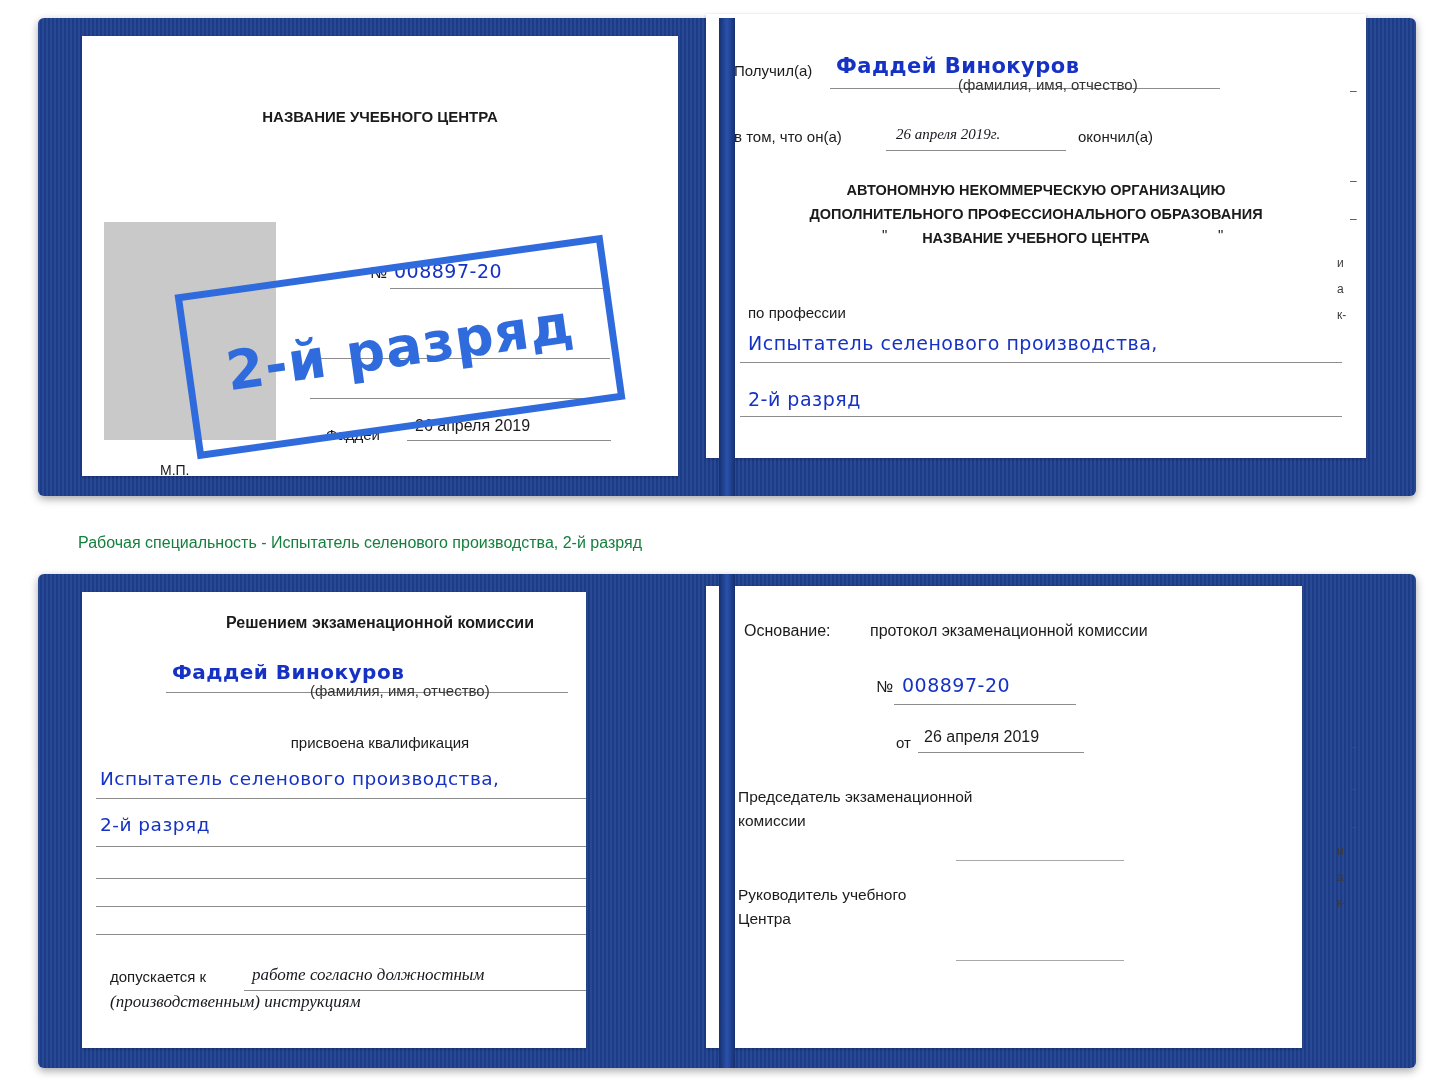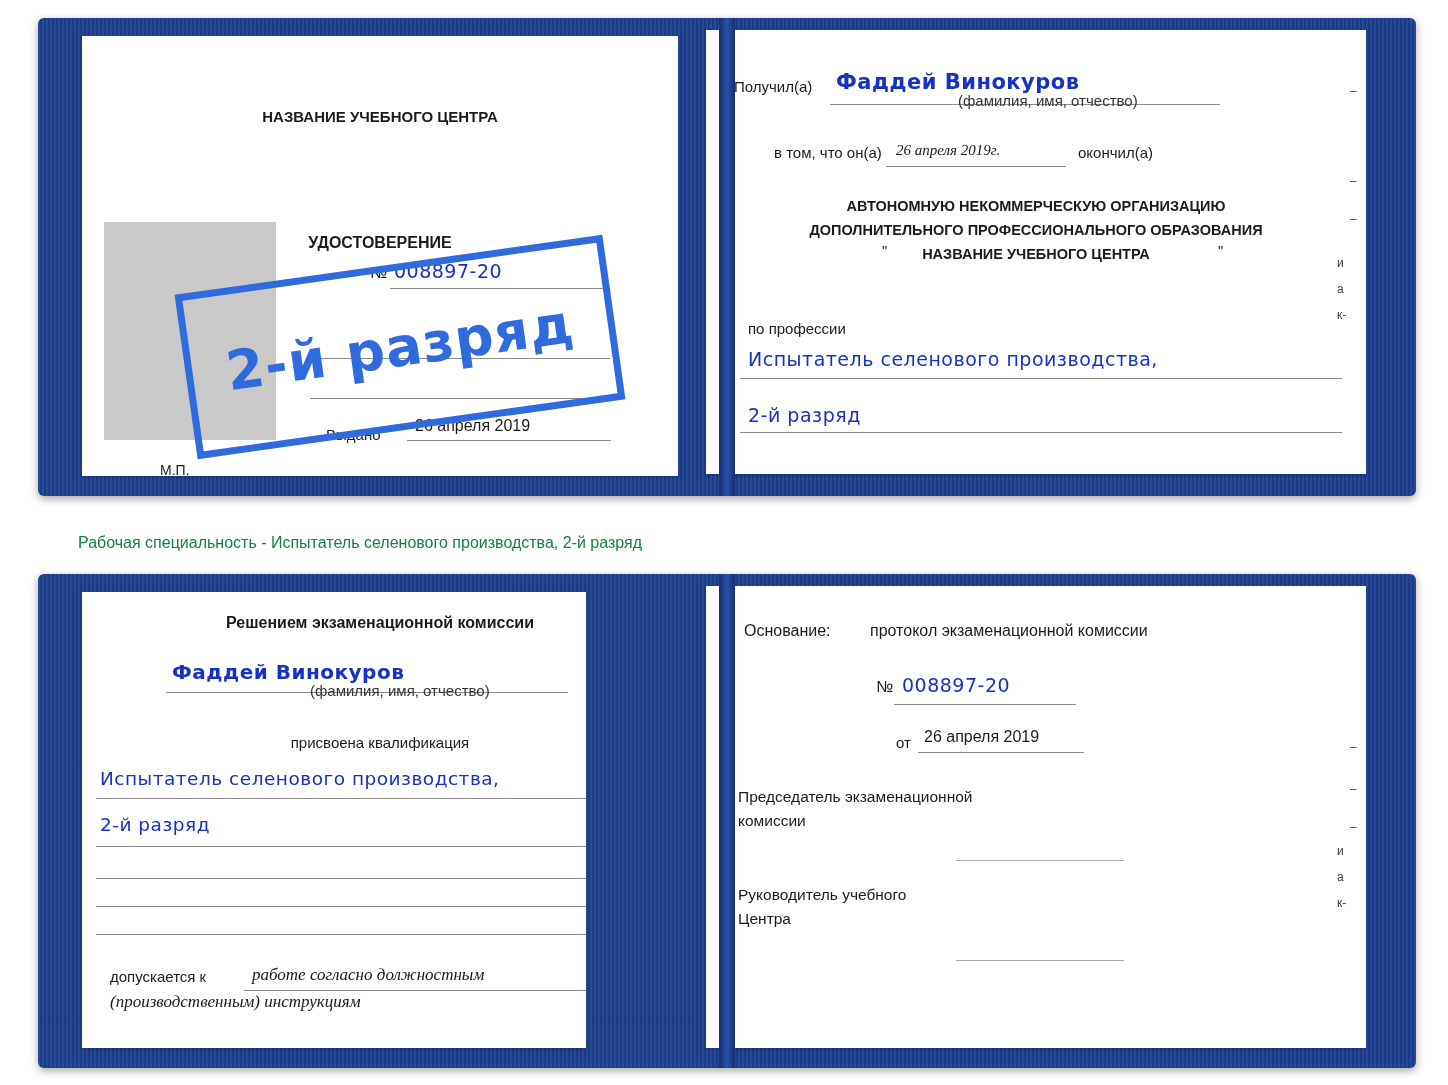--- a/index.html
+++ b/index.html
@@ -130,47 +130,46 @@
 <body>
 
 <div class="book" style="left:38px; top:18px; width:1378px; height:478px;">
   <div class="spine" style="left:681px;"></div>
 </div>
 
 <div class="page" style="left:82px; top:36px; width:596px; height:440px;">
   <div class="page-inner">
     <div class="lbl bold center" style="left:0; top:72px; width:596px; font-size:15px;">НАЗВАНИЕ УЧЕБНОГО ЦЕНТРА</div>
 
-    <div class="lbl bold center" style="left:0; top:198px; width:596px; font-size:16px;">УДОСТОВЕРЕНИЕ</div>
 
     <div class="lbl" style="left:288px; top:228px; font-size:16px;">№</div>
     <div class="hand" style="left:312px; top:224px; font-size:19px;">008897-20</div>
     <div class="rule" style="left:308px; top:252px; width:220px;"></div>
 
     <div class="rule" style="left:228px; top:322px; width:300px;"></div>
     <div class="rule" style="left:228px; top:362px; width:300px;"></div>
 
-    <div class="lbl" style="left:244px; top:390px; font-size:15px;">Выдано</div>
+    <div class="lbl" style="left:244px; top:390px; font-size:15px;">Фаддей</div>
     <div class="lbl" style="left:333px; top:381px; font-size:16px;">26 апреля 2019</div>
     <div class="rule" style="left:325px; top:404px; width:204px;"></div>
 
     <div class="lbl" style="left:78px; top:426px; font-size:14px;">М.П.</div>
   </div>
 </div>
 
 <div class="photo-box" style="left:104px; top:222px; width:172px; height:218px;"></div>
 
-<div class="page" style="left:706px; top:30px; width:660px; height:444px;">
+<div class="page" style="left:706px; top:14px; width:660px; height:444px;">
   <div class="page-inner">
     <div class="lbl" style="left:28px; top:48px;">Получил(а)</div>
     <div class="hand" style="left:130px; top:40px; font-size:21px; font-weight:bold;">Фаддей Винокуров</div>
     <div class="rule" style="left:124px; top:74px; width:390px;"></div>
     <div class="lbl small" style="left:252px; top:62px;">(фамилия, имя, отчество)</div>
 
-    <div class="lbl" style="left:28px; top:114px;padding-left:40px;">в том, что он(а)</div>
+    <div class="lbl" style="left:28px; top:114px;">в том, что он(а)</div>
     <div class="ink" style="left:190px; top:112px; font-size:15px;">26 апреля 2019г.</div>
     <div class="rule" style="left:180px; top:136px; width:180px;"></div>
     <div class="lbl" style="left:372px; top:114px;">окончил(а)</div>
 
     <div class="lbl bold center" style="left:0; top:192px; width:660px; font-size:14.5px;">ДОПОЛНИТЕЛЬНОГО ПРОФЕССИОНАЛЬНОГО ОБРАЗОВАНИЯ</div>
     <div class="lbl bold center" style="left:0; top:168px; width:660px; font-size:14.5px;">АВТОНОМНУЮ НЕКОММЕРЧЕСКУЮ ОРГАНИЗАЦИЮ</div>
     <div class="lbl" style="left:176px; top:212px; font-size:15px;">"</div>
     <div class="lbl bold center" style="left:0; top:216px; width:660px; font-size:14.5px;">НАЗВАНИЕ УЧЕБНОГО ЦЕНТРА</div>
     <div class="lbl" style="left:512px; top:212px; font-size:15px;">"</div>
 
@@ -214,21 +213,21 @@
     <div class="rule" style="left:14px; top:314px; width:570px;"></div>
     <div class="rule" style="left:14px; top:342px; width:570px;"></div>
 
     <div class="lbl" style="left:28px; top:376px; font-size:15px;">допускается к</div>
     <div class="ink" style="left:170px; top:373px; font-size:17px;">работе согласно должностным</div>
     <div class="ink" style="left:28px; top:400px; font-size:17px;">(производственным) инструкциям</div>
     <div class="rule" style="left:162px; top:398px; width:422px;"></div>
   </div>
 </div>
 
-<div class="page" style="left:706px; top:586px; width:660px; height:462px;">
+<div class="page" style="left:706px; top:586px; width:596px; height:462px;">
   <div class="page-inner">
     <div class="lbl" style="left:38px; top:36px; font-size:16px;">Основание:</div>
     <div class="lbl" style="left:164px; top:36px; font-size:16px;">протокол экзаменационной комиссии</div>
 
     <div class="lbl" style="left:170px; top:92px; font-size:16px;">№</div>
     <div class="hand" style="left:196px; top:88px; font-size:19px;">008897-20</div>
     <div class="rule" style="left:188px; top:118px; width:182px;"></div>
 
     <div class="lbl" style="left:190px; top:148px; font-size:15px;">от</div>
     <div class="lbl" style="left:218px; top:142px; font-size:16px;">26 апреля 2019</div>

